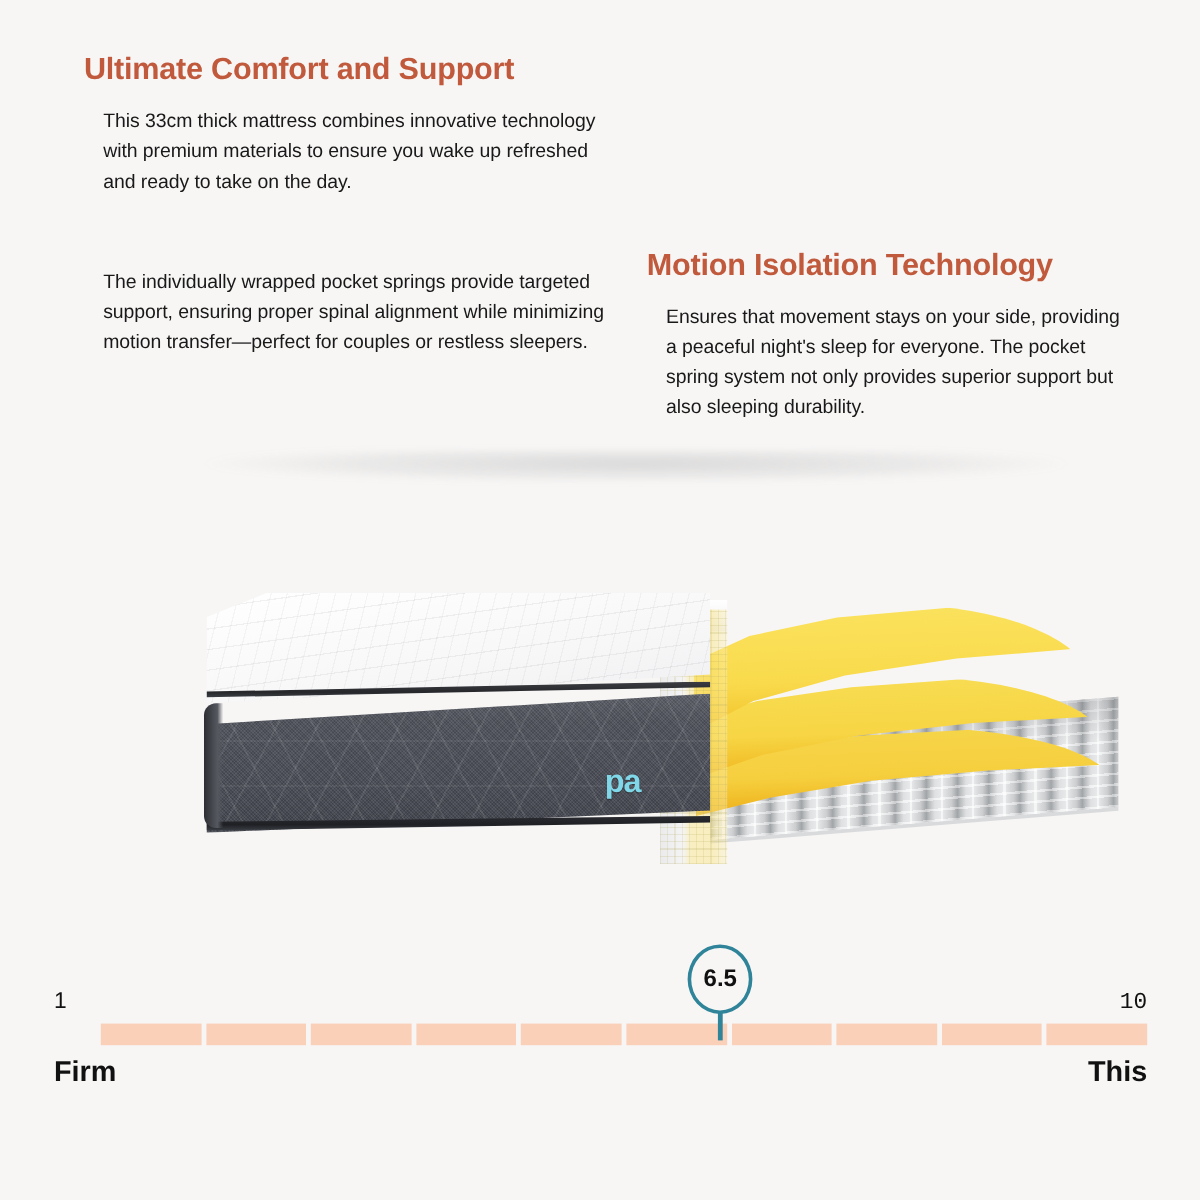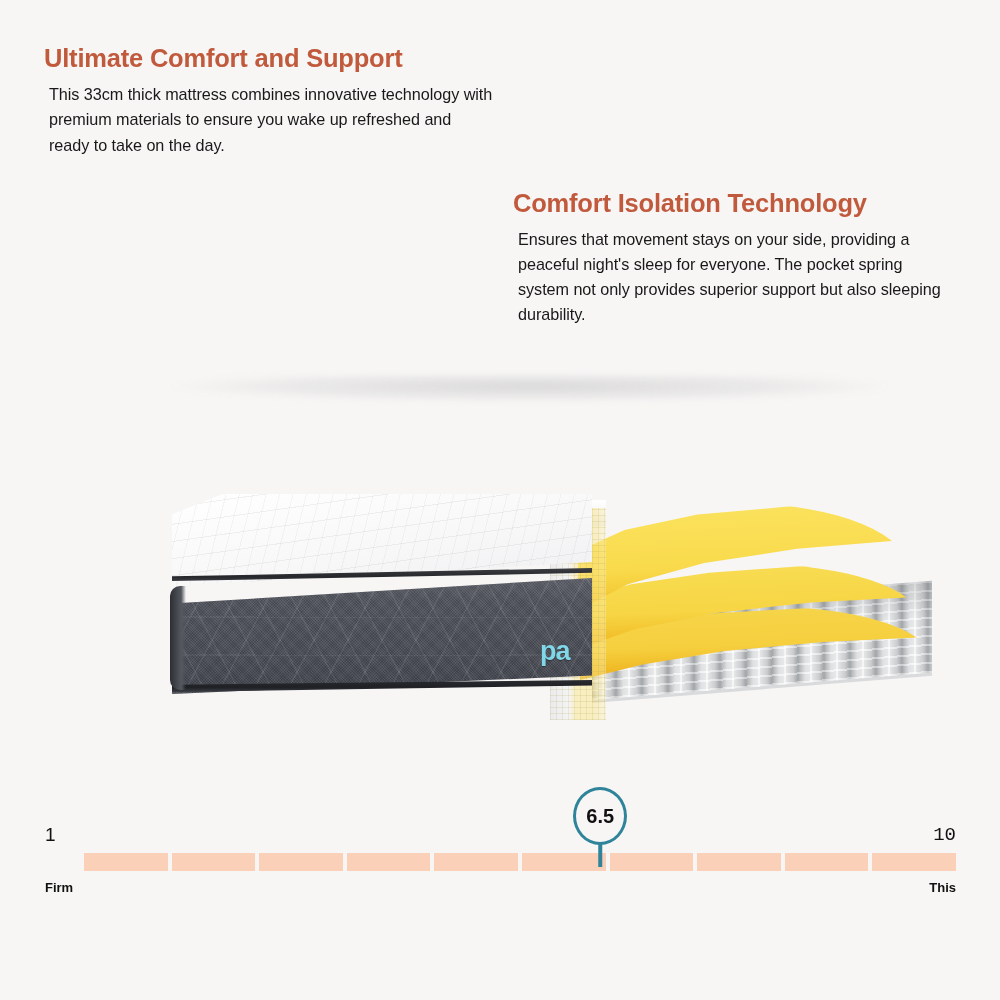--- a/index.html
+++ b/index.html
@@ -13,38 +13,38 @@
     font-family: "Liberation Sans", sans-serif;
     overflow: hidden;
     position: relative;
   }
 
   
   .features {
     position: absolute;
     left: 0; top: 0;
     width: 1000px;
-    padding: 44px 44px 0 44px;
+    padding: 44px 44px 0 70px;
     box-sizing: border-box;
     display: grid;
     grid-template-columns: 455px 1fr;
     column-gap: 10px;
     row-gap: 26px;
   }
   .feature { width: 100%; }
   .feature h2 {
     margin: 0 0 9px 0;
     color: #c15a3c;
     font-size: 25.5px;
     font-weight: 700;
     letter-spacing: -0.2px;
     line-height: 1.15;
   }
   .feature p {
-    margin: 5px;
+    margin: 16px;
     color: #19191a;
     font-size: 16.2px;
     line-height: 1.55;
     letter-spacing: -0.05px;
   }
   .feature.col-right h2,
   .feature.col-right p { padding-left: 4px; }
 
   
   .product-figure {
@@ -194,21 +194,21 @@
   }
   .m-left-round {
     position: absolute;
     left: -2px; top: 92px;
     width: 16px; height: 104px;
     background: linear-gradient(90deg, #2c2e33 0%, #55585f 70%, rgba(0,0,0,0) 100%);
     border-radius: 10px 0 0 10px;
   }
   .brand-logo {
     position: absolute;
-    left: 368px; top: 142px;
+    left: 332px; top: 142px;
     font-size: 27px;
     font-weight: 700;
     color: #7fd7e8;
     letter-spacing: -1px;
     text-shadow: 0 1px 1px rgba(0,0,0,0.35);
     overflow: hidden;
     width: 32px;
     white-space: nowrap;
   }
 
@@ -283,44 +283,45 @@
   }
 
   .scale-labels {
     position: relative;
     margin-top: 9px;
     height: 24px;
   }
   .scale-label {
     position: absolute;
     top: 0;
-    font-size: 13px;
+    font-size: 24px;
     font-weight: 700;
     color: #111;
   }
   .scale-label.left { left: 1px; }
   .scale-label.right { right: 0px; }
 </style>
 </head>
 <body>
 
 <section class="features">
   <div class="feature col-left">
     <h2>Ultimate Comfort and Support</h2>
     <p>This 33cm thick mattress combines innovative technology with premium materials to ensure you wake up refreshed and ready to take on the day.</p>
   </div>
 
   <div class="feature col-right">
   </div>
 
   <div class="feature col-left">
+    <p>The individually wrapped pocket springs provide targeted support, ensuring proper spinal alignment while minimizing motion transfer—perfect for couples or restless sleepers.</p>
   </div>
 
   <div class="feature col-right">
-    <h2>Comfort Isolation Technology</h2>
+    <h2>Motion Isolation Technology</h2>
     <p>Ensures that movement stays on your side, providing a peaceful night's sleep for everyone. The pocket spring system not only provides superior support but also sleeping durability.</p>
   </div>
 </section>
 
 <figure class="product-figure">
 
   <div class="mattress-shadow"></div>
 
   <div class="springs"></div>
   <div class="springs-shade"></div>

